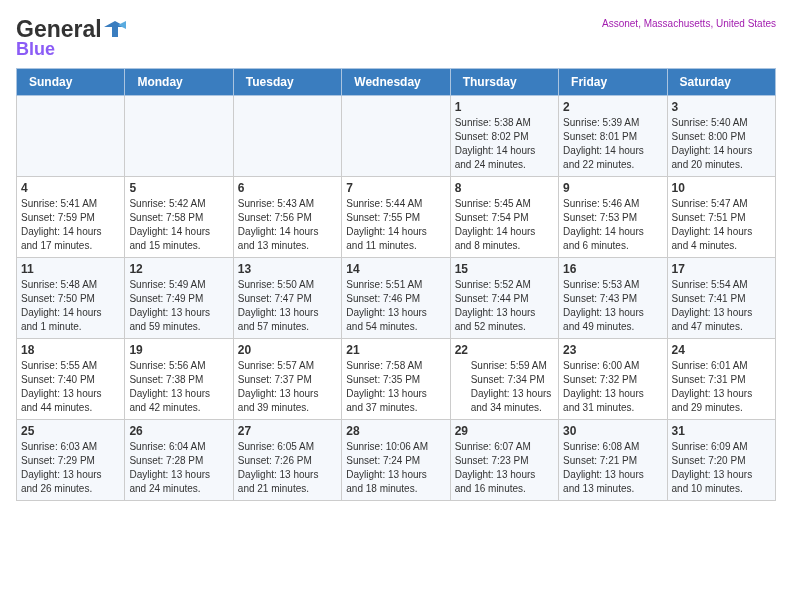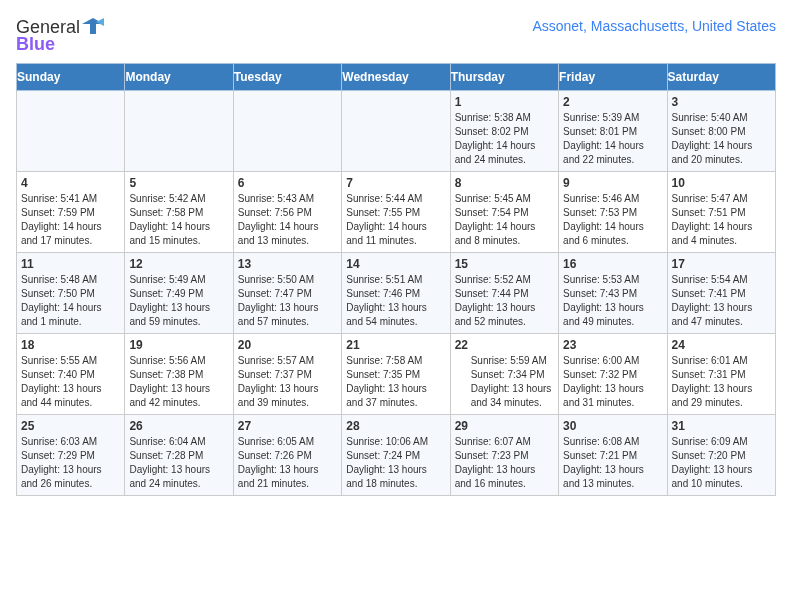--- a/index.html
+++ b/index.html
@@ -24,34 +24,34 @@
     .title-area {
       text-align: right;
     }
     .month-title {
       font-size: 36px;
       font-weight: bold;
       color: #333;
       line-height: 1.1;
     }
     .location-title {
-      font-size: 14px;
-      color: #3b82f6;
+      font-size: 10px;
+      color: #a21caf;
       margin-top: 2px;
     }
     table {
       width: 100%;
       border-collapse: collapse;
     }
     thead tr th {
       background-color: #3a7dbf;
       color: #fff;
       font-size: 12px;
       font-weight: bold;
-      padding: 6px 0;
+      padding: 6px 12px;
       text-align: left;
       border: 1px solid #aac4e0;
     }
     tbody tr td {
       border: 1px solid #ccc;
       vertical-align: top;
       padding: 4px 4px;
       font-size: 10.5px;
       color: #333;
       width: calc(100% / 7);
@@ -82,21 +82,21 @@
     .logo-svg {
       margin-left: 2px;
     }
   </style>
 </head>
 <body>
 
 <div class="header-area">
   <div class="logo">
     <div class="logo-wrapper">
-      <span style="font-size:18px;font-weight:normal;color:#333;">General</span>
+      <span style="font-size:23px;font-weight:bold;color:#333;">General</span>
       <svg class="logo-svg" width="22" height="22" viewBox="0 0 22 22">
         <polygon points="11,2 22,8 14,8 14,18 8,18 8,8 0,8" fill="#3a7dbf"></polygon>
         <polygon points="14,6 22,2 22,10" fill="#5aabdf"></polygon>
       </svg>
     </div>
     <span style="font-size:18px;font-weight:bold;color:#8b5cf6;margin-top:-4px;">Blue</span>
   </div>
   <div class="title-area">
     <div class="location-title">Assonet, Massachusetts, United States</div>
   </div>

